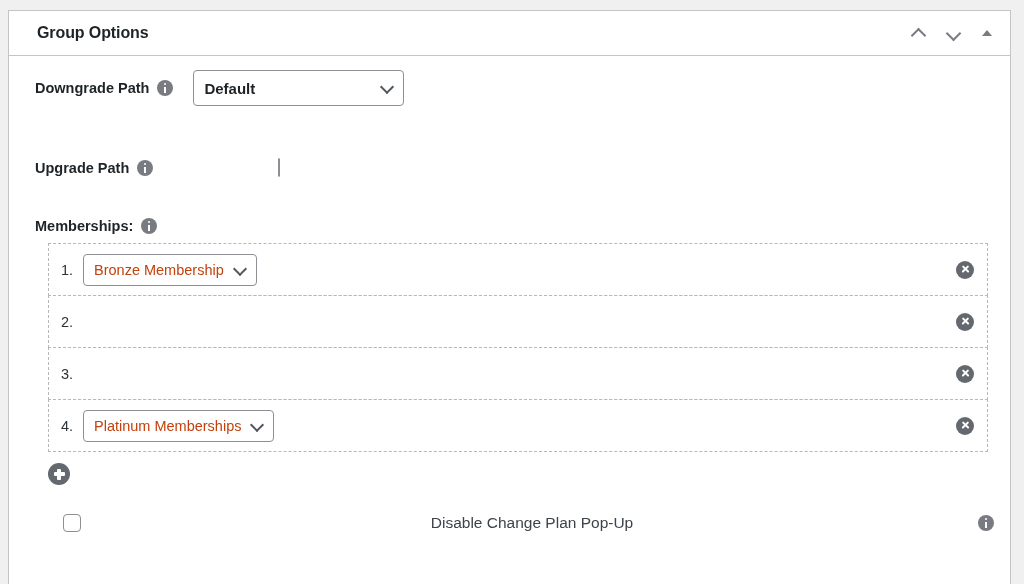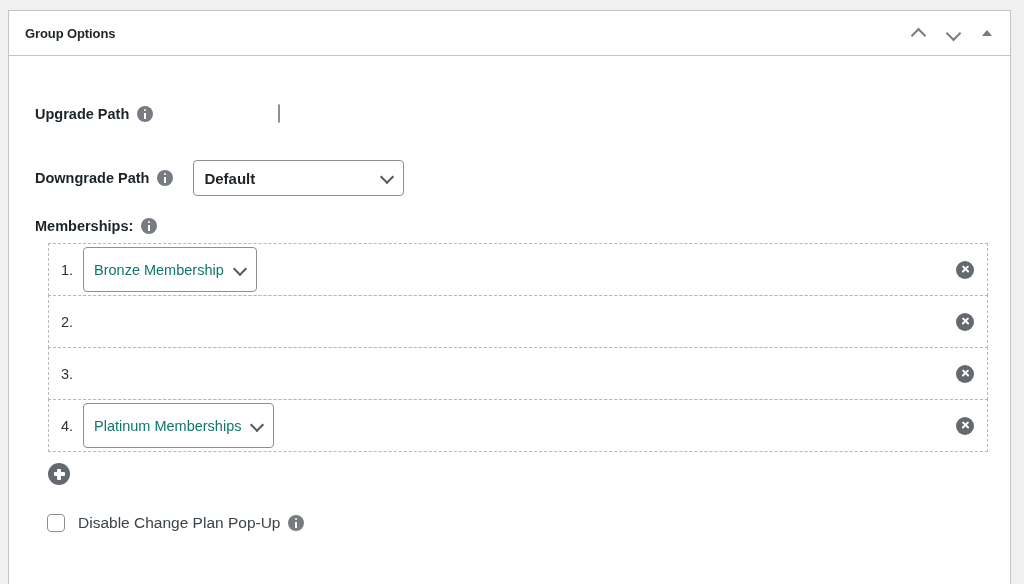--- a/index.html
+++ b/index.html
@@ -30,25 +30,26 @@
   .mb-header {
     position: relative;
     height: 45px;
     border-bottom: 1px solid #c3c4c7;
     display: flex;
     align-items: center;
     padding: 0 12px 0 16px;
     box-sizing: border-box;
   }
   .mb-title {
-    font-size: 13px;
+    font-size: 16px;
     font-weight: bold;
     color: #1d2327;
     letter-spacing: -0.1px;
     line-height: 1;
+    margin-left: 12px;
   }
   .mb-header-actions {
     margin-left: auto;
     display: flex;
     align-items: center;
     gap: 12px;
   }
   .hdr-btn {
     width: 22px;
     height: 22px;
@@ -183,24 +184,24 @@
   }
   .sel-downgrade {
     height: 36px;
     width: 211px;
     margin-left: 20px;
     font-size: 15px;
     font-weight: bold;
     color: #1d2327;
   }
   .sel-membership {
-    height: 45px;
+    height: 32px;
     font-size: 14.5px;
     font-weight: normal;
-    color: #0f766e;
+    color: #c2410c;
   }
 
   
   .memberships-label {
     margin-top: 18px;
     margin-bottom: 10px;
     display: flex;
     align-items: flex-start;
   }
 
@@ -277,21 +278,22 @@
   }
   .add-btn::after {
     width: 3.4px; height: 11px;
     margin-left: -1.7px; margin-top: -5.5px;
   }
 
   .bottom-row {
     display: flex;
     align-items: center;
     margin-top: 29px;
-    margin-left: 12px;
+    margin-left: 28px;
+    justify-content: space-between;
   }
   .bottom-label {
     font-size: 15.5px;
     color: #3c434a;
     margin-left: 13px;
     white-space: nowrap;
   }
 </style>
 </head>
 <body>
@@ -308,38 +310,38 @@
         <span class="chev down"></span>
       </button>
       <button class="hdr-btn">
         <span class="tri-up"></span>
       </button>
     </div>
   </div>
 
   <div class="mb-body">
 
+    <div class="field-row row-downgrade">
+      <span class="field-label">
+        <span>Downgrade Path</span>
+        <span class="info-icon"></span>
+      </span>
+      <span class="sel sel-downgrade">
+        <span>Default</span>
+        <span class="chev-dn"></span>
+      </span>
+    </div>
+
     <div class="field-row row-upgrade">
       <span class="field-label">
         <span>Upgrade Path</span>
         <span class="info-icon"></span>
       </span>
       <span class="upgrade-cbox-wrap">
         <span class="cbox"></span>
-      </span>
-    </div>
-
-    <div class="field-row row-downgrade">
-      <span class="field-label">
-        <span>Downgrade Path</span>
-        <span class="info-icon"></span>
-      </span>
-      <span class="sel sel-downgrade">
-        <span>Default</span>
-        <span class="chev-dn"></span>
       </span>
     </div>
 
     <div class="memberships-label">
       <span class="field-label">
         <span>Memberships:</span>
         <span class="info-icon"></span>
       </span>
     </div>
 

